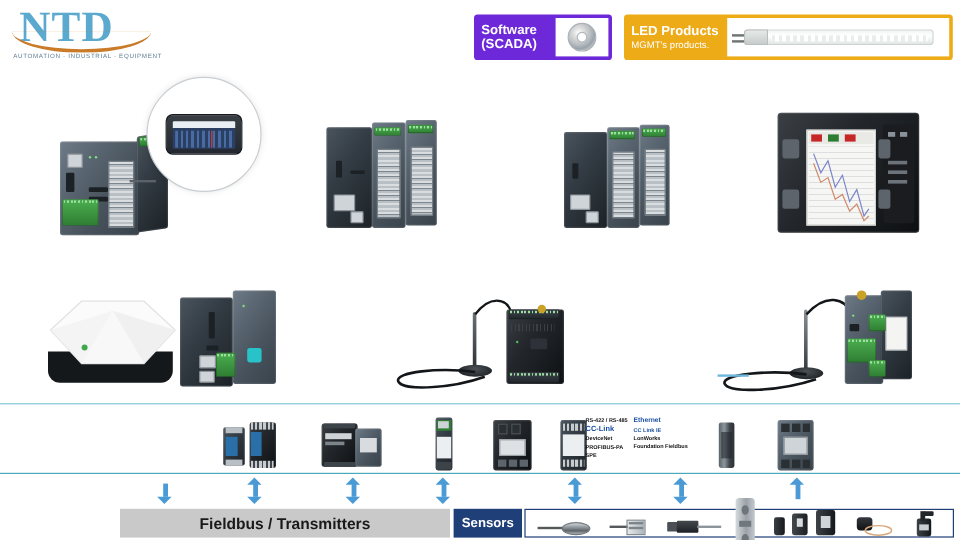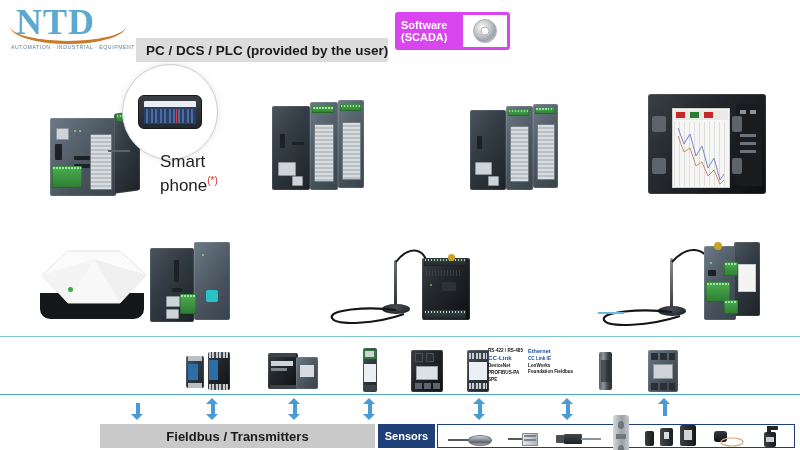--- a/index.html
+++ b/index.html
@@ -35,21 +35,21 @@
 
   
   #title-bar {
     position: absolute; left: 136px; top: 38px; width: 252px; height: 24px;
     background: #dcdcdc; display: flex; align-items: center; padding-left: 10px;
   }
   #title-bar .t { font-size: 13.5px; font-weight: 700; color: #1a1a1a; white-space: nowrap; }
 
   
   .badge { position: absolute; display: flex; align-items: stretch; border-radius: 3px; overflow: hidden; }
-  #badge-software { left: 395px; top: 12px; width: 115px; height: 38px; background: #d946ef; }
+  #badge-software { left: 395px; top: 12px; width: 115px; height: 38px; background: #6d28d9; }
   #badge-led { left: 520px; top: 12px; width: 274px; height: 38px; background: #edab18; }
   .badge .btext {
     display: flex; flex-direction: column; justify-content: center;
     padding: 0 6px; color: #ffffff; flex: 0 0 auto;
   }
   #badge-software .btext { width: 68px; }
   #badge-led .btext { width: 86px; }
   .badge .l1 { font-size: 11px; font-weight: 700; line-height: 12px; white-space: nowrap; }
   .badge .l2 { font-size: 8px; font-weight: 400; line-height: 11px; white-space: nowrap; }
   .badge .bimg { flex: 1 1 auto; background: #ffffff; margin: 3px 3px 3px 0; position: relative; }
@@ -196,34 +196,45 @@
 <body>
 
 <div id="page">
 
   <div id="logo">
     <div class="wordmark">NTD</div>
     <div class="swoosh"></div>
     <div class="tagline">AUTOMATION · INDUSTRIAL · EQUIPMENT</div>
   </div>
 
-  <div id="title-bar">
-    <div class="t">PC / DCS / PLC (provided by the user)</div>
-  </div>
 
   <div class="badge" id="badge-software">
     <div class="btext">
       <div class="l1">Software</div>
       <div class="l1">(SCADA)</div>
     </div>
     <div class="bimg">
       <div class="cd"></div>
     </div>
   </div>
 
+  <div class="badge" id="badge-led">
+    <div class="btext">
+      <div class="l1">LED Products</div>
+      <div class="l2">MGMT's products.</div>
+    </div>
+    <div class="bimg">
+      <div class="tube">
+        <div class="cap"></div>
+        <div class="pin p1"></div>
+        <div class="pin p2"></div>
+        <div class="dots"></div>
+      </div>
+    </div>
+  </div>
 
   <div class="dev" style="left:44px; top:108px; width:104px; height:92px;">
     <div class="mod-body" style="left:6px; top:10px; width:66px; height:78px;"></div>
     <div class="mod-body mod-dark" style="left:70px; top:4px; width:26px; height:80px; transform:skewY(-8deg);"></div>
     <div class="port" style="left:12px; top:20px; width:13px; height:12px;"></div>
     <div class="slot" style="left:11px; top:36px; width:7px; height:16px;"></div>
     <div class="slot" style="left:30px; top:48px; width:16px; height:4px;"></div>
     <div class="slot" style="left:30px; top:56px; width:16px; height:4px;"></div>
     <div class="term-green" style="left:8px; top:58px; width:30px; height:22px;"></div>
     <div class="term-green" style="left:72px; top:6px; width:20px; height:8px;"></div>
@@ -288,24 +299,20 @@
   <div id="phone-callout">
     <div class="ring"></div>
     <div class="phone">
       <div class="screen">
         <div class="bars"></div>
         <div class="redline"></div>
       </div>
     </div>
   </div>
   <div id="callout-line"></div>
-  <div id="phone-label">
-    <span>Smart</span><br>
-    <span>phone</span><span class="ast">(*)</span>
-  </div>
 
   <div class="dev" style="left:38px; top:245px; width:112px; height:78px;">
     <div style="position:absolute; left:2px; top:48px; width:104px; height:26px;
                 background:#15181b; border-radius:0 0 10px 10px;"></div>
     <svg style="position:absolute; left:0; top:0;" width="112" height="66">
       <polygon points="4,30 30,6 82,6 108,30 82,58 30,58" fill="#fbfbfb" stroke="#e2e2e2" stroke-width="1"></polygon>
       <polygon points="4,30 56,14 30,58" fill="#f2f2f2" opacity=".75"></polygon>
       <polygon points="108,30 56,14 82,58" fill="#ededed" opacity=".8"></polygon>
       <polygon points="30,58 56,14 82,58" fill="#f7f7f7" opacity=".7"></polygon>
     </svg>

